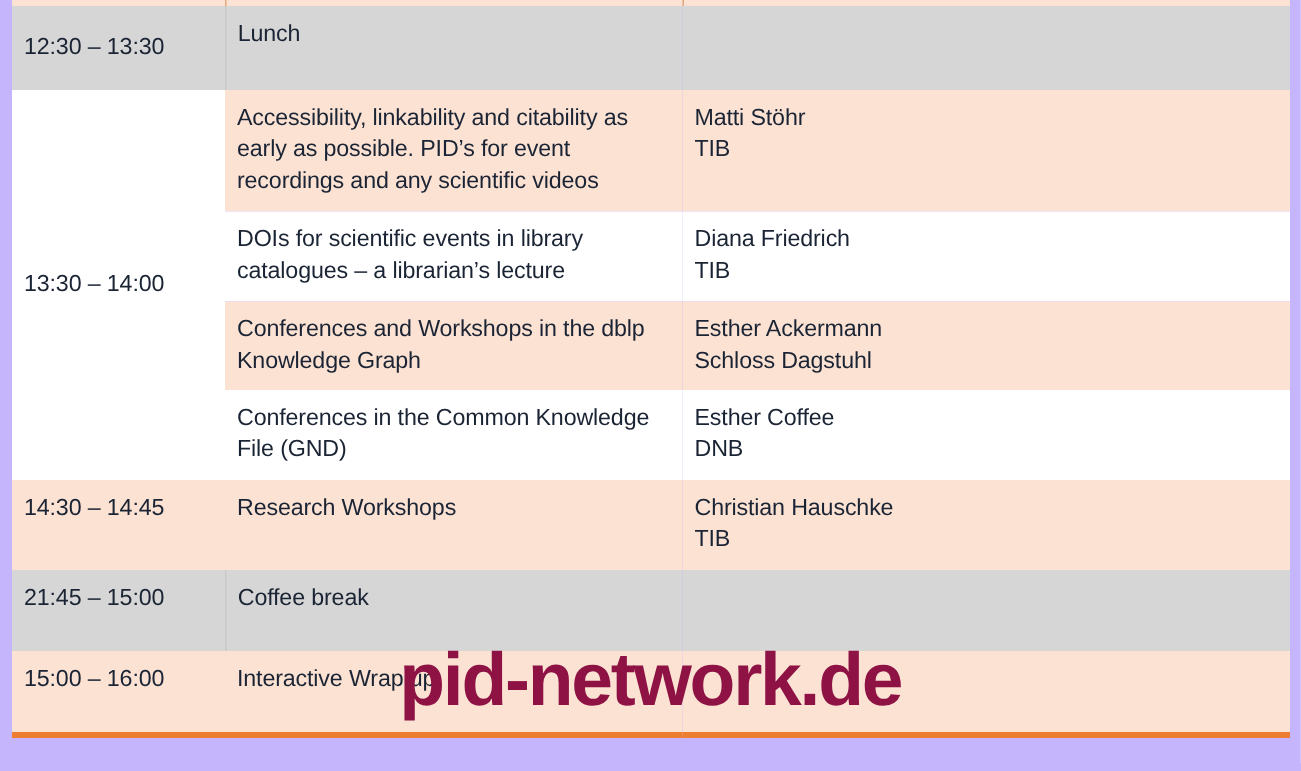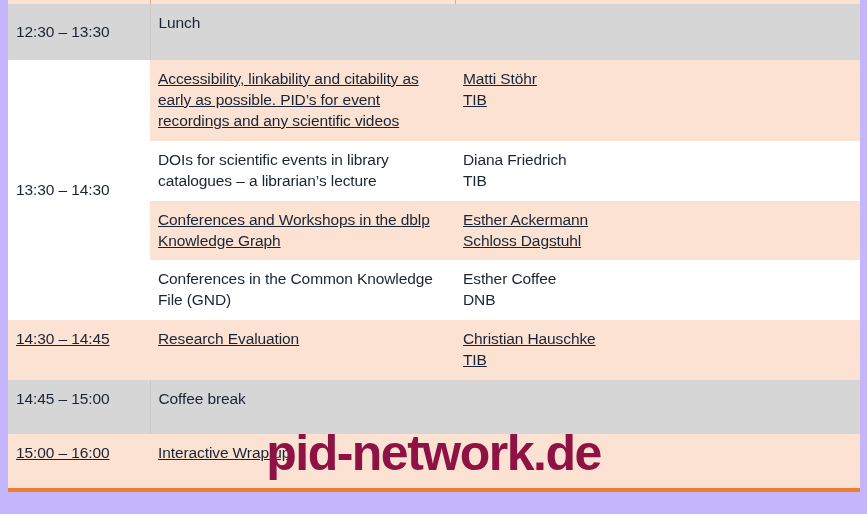--- a/index.html
+++ b/index.html
@@ -53,21 +53,21 @@
 
   
   tr.clipped td {
     height: 4px;
     padding: 0;
     background: #FBE2D3;
   }
   tr.clipped td.sep { border-left: 1px solid #E8A97E; }
 
   
-  .bg-peach  { background: #FBE2D3; text-decoration: underline; }
+  .bg-peach  { background: #FBE2D3; }
   .bg-white  { background: #ffffff; }
   .bg-gray   { background: #D6D6D6; }
 
   td.time {
     padding-left: 9px;
     white-space: nowrap;
   }
   td.time.mid { vertical-align: middle; }
 
   td.title {
@@ -119,21 +119,21 @@
           <td class="sep"></td>
         </tr>
 
         <tr class="break">
           <td class="time mid bg-gray" style="height:38px">12:30 – 13:30</td>
           <td class="title bg-gray">Lunch</td>
           <td class="who bg-gray nodiv"></td>
         </tr>
 
         <tr>
-          <td class="time bg-white" rowspan="4" style="vertical-align:middle;">13:30 – 14:30</td>
+          <td class="time bg-white" rowspan="4" style="vertical-align:middle;">13:30 – 14:00</td>
           <td class="title bg-peach">Accessibility, linkability and citability as early as possible. PID’s for event recordings and any scientific videos</td>
           <td class="who bg-peach"><span>Matti Stöhr</span><span class="line2">TIB</span></td>
         </tr>
 
         <tr>
           <td class="title bg-white">DOIs for scientific events in library catalogues – a librarian’s lecture</td>
           <td class="who bg-white"><span>Diana Friedrich</span><span class="line2">TIB</span></td>
         </tr>
 
         <tr>
@@ -141,26 +141,26 @@
           <td class="who bg-peach"><span>Esther Ackermann</span><span class="line2">Schloss Dagstuhl</span></td>
         </tr>
 
         <tr>
           <td class="title bg-white">Conferences in the Common Knowledge File (GND)</td>
           <td class="who bg-white"><span>Esther Coffee</span><span class="line2">DNB</span></td>
         </tr>
 
         <tr>
           <td class="time bg-peach">14:30 – 14:45</td>
-          <td class="title bg-peach">Research Evaluation</td>
+          <td class="title bg-peach">Research Workshops</td>
           <td class="who bg-peach"><span>Christian Hauschke</span><span class="line2">TIB</span></td>
         </tr>
 
         <tr class="break">
-          <td class="time bg-gray" style="height:36px">14:45 – 15:00</td>
+          <td class="time bg-gray" style="height:36px">21:45 – 15:00</td>
           <td class="title bg-gray">Coffee break</td>
           <td class="who bg-gray nodiv"></td>
         </tr>
 
         <tr>
           <td class="time bg-peach" style="height:36px">15:00 – 16:00</td>
           <td class="title bg-peach">Interactive Wrap up</td>
           <td class="who bg-peach"></td>
         </tr>
 

